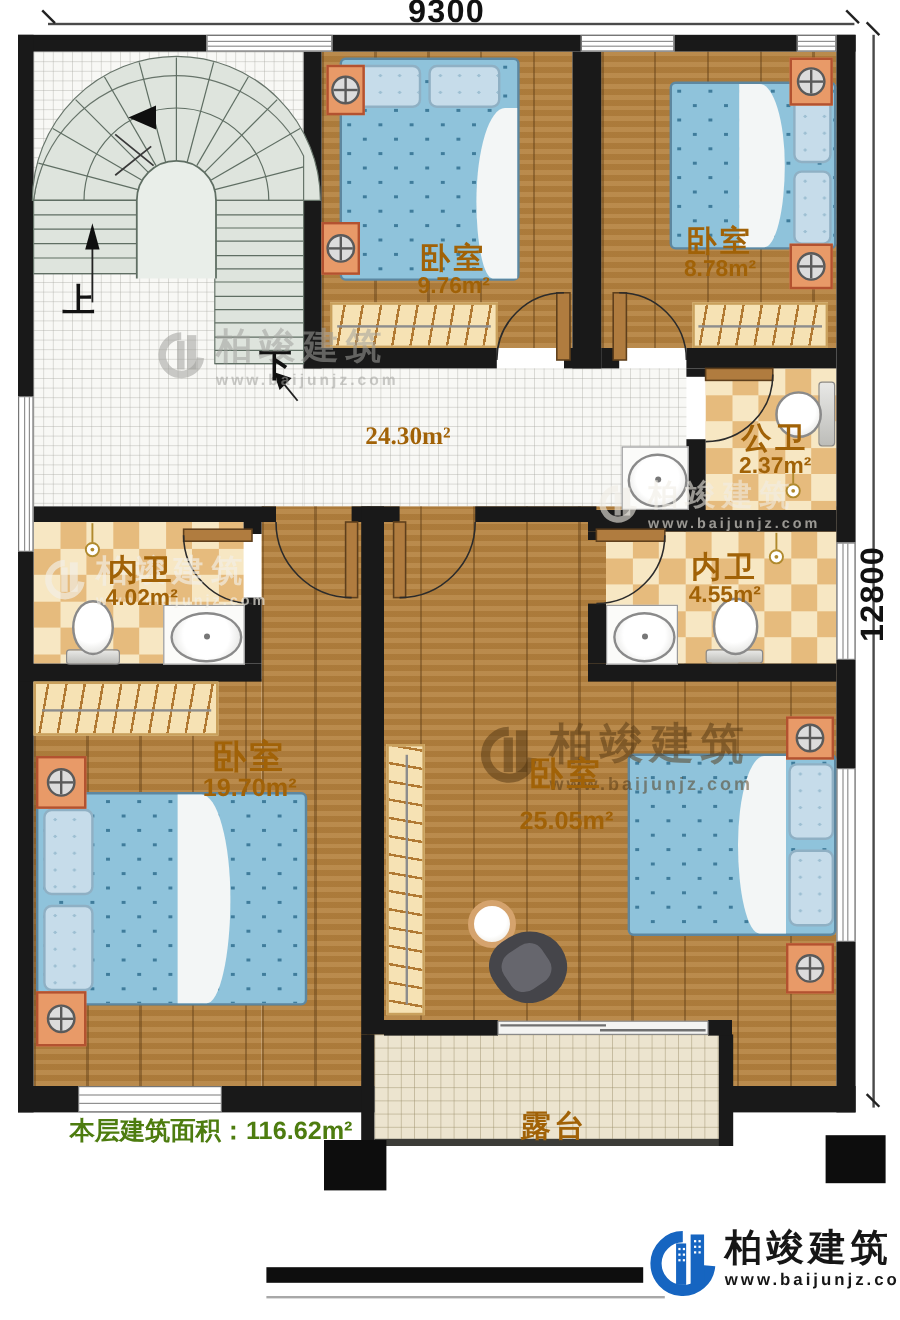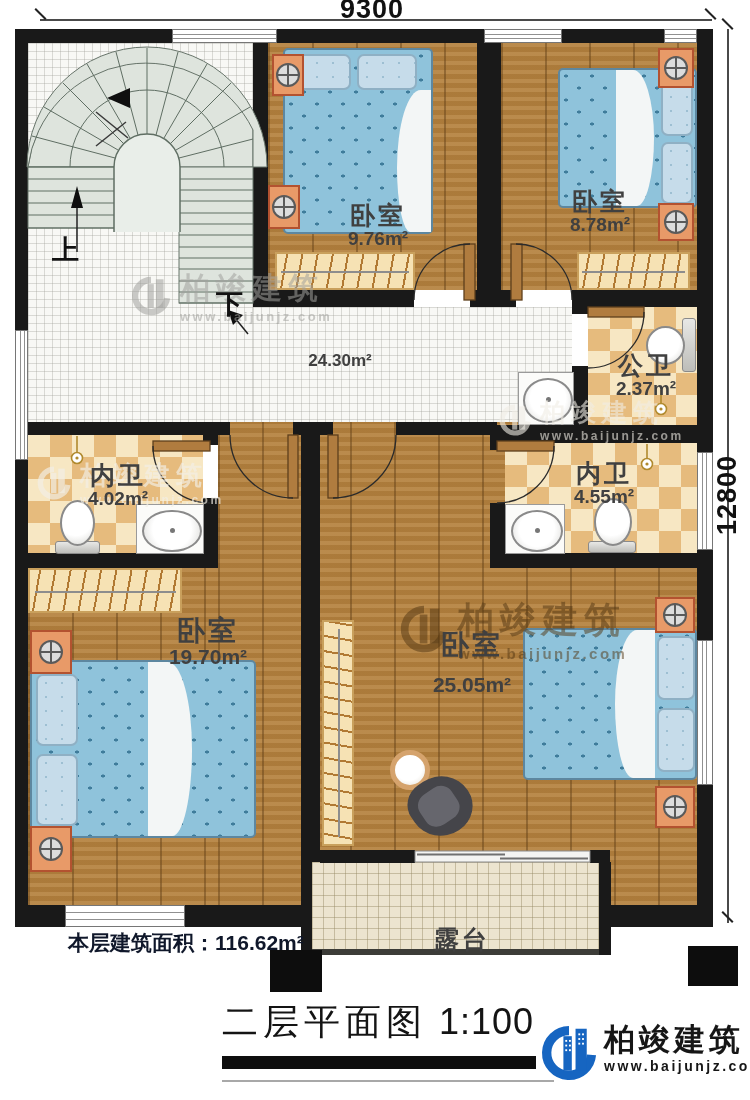--- a/index.html
+++ b/index.html
@@ -15,21 +15,21 @@
     background-image:repeating-linear-gradient(90deg,rgba(96,62,22,.45) 0 2px,transparent 2px 44px),
                      repeating-linear-gradient(0deg,rgba(255,255,255,.07) 0 4px,rgba(60,35,8,.08) 4px 9px);}
   .check{position:absolute;background:conic-gradient(#e6bb7d 90deg,#f7e7c3 90deg 180deg,#e6bb7d 180deg 270deg,#f7e7c3 270deg);background-size:44px 44px;}
   .terr{position:absolute;background-color:#ece4cf;
     background-image:linear-gradient(rgba(150,138,100,.45) 1px,transparent 1px),
                      linear-gradient(90deg,rgba(150,138,100,.45) 1px,transparent 1px);
     background-size:11px 11px;border-bottom:6px solid #3c3c38;}
   .win{position:absolute;background-color:#fff;border:1px solid #767676;box-sizing:border-box;background-repeat:no-repeat;}
   .winh{background-image:linear-gradient(#909090,#909090),linear-gradient(#909090,#909090);background-size:100% 1px,100% 1px;background-position:0 4px,0 8px;}
   .winv{background-image:linear-gradient(#909090,#909090),linear-gradient(#909090,#909090);background-size:1px 100%,1px 100%;background-position:4px 0,8px 0;}
-  .rlabel{position:absolute;text-align:center;color:#404040;font-weight:700;transform:translateX(-50%);line-height:1.08;white-space:nowrap;z-index:30;}
+  .rlabel{position:absolute;text-align:center;color:#a16207;font-weight:700;transform:translateX(-50%);line-height:1.08;white-space:nowrap;z-index:30;}
   .rlabel .nm{display:block;font-size:25px;letter-spacing:3px;}
   .rlabel .ar{display:block;font-size:19px;letter-spacing:0;}
   .biglabel .nm{font-size:28px;}
   .biglabel .ar{font-size:21px;}
   .ns{position:absolute;background:#e89a68;border:2px solid #b35230;box-sizing:border-box;z-index:12;}
   .knob{position:absolute;left:50%;top:50%;width:20px;height:20px;transform:translate(-50%,-50%);
     border:2px solid #5a5a5a;border-radius:50%;
     background:linear-gradient(#5a5a5a,#5a5a5a) center/100% 2px no-repeat,
                linear-gradient(#5a5a5a,#5a5a5a) center/2px 100% no-repeat,#dcdcdc;}
   .closet{position:absolute;background-color:#f6e2b4;border:2px solid #c9a05c;box-sizing:border-box;z-index:11;}
@@ -52,21 +52,21 @@
   .table{position:absolute;width:40px;height:40px;border-radius:50%;background:radial-gradient(circle at 45% 40%,#ffffff 55%,#e4e0d6 100%);border:5px solid #d5a36d;box-sizing:border-box;z-index:12;}
   .chair{position:absolute;width:62px;height:60px;background:#45454a;border-radius:38% 52% 46% 52%;transform:rotate(-34deg);z-index:13;}
   .chair .cushion{position:absolute;left:16%;top:18%;width:62%;height:60%;background:#66666d;border-radius:35%;}
   .wm{position:absolute;display:flex;align-items:center;gap:8px;z-index:25;pointer-events:none;}
   .wm .t1{font-weight:700;letter-spacing:6px;}
   .wm .t2{font-weight:700;letter-spacing:2.5px;font-size:13px;}
   .dimline{position:absolute;background:#4a4a4a;}
   .tick{position:absolute;width:15px;height:2px;background:#222;transform:rotate(45deg);}
   .dimtext{position:absolute;font-weight:700;font-size:27px;color:#111;letter-spacing:1px;}
   .lbl-stair{position:absolute;font-weight:700;font-size:27px;color:#111;z-index:30;}
-  #footer-text{position:absolute;left:68px;top:928px;color:#0f172a;font-size:21px;font-weight:600;line-height:1.45;z-index:40;text-align:center;}
+  #footer-text{position:absolute;left:58px;top:928px;color:#4d7c0f;font-size:21px;font-weight:600;line-height:1.45;z-index:40;text-align:center;}
   #titleblock{position:absolute;left:222px;top:998px;color:#141414;z-index:40;}
   #titleblock .t{font-size:36px;letter-spacing:5px;font-weight:500;}
   #titleblock .s{font-size:36px;font-weight:500;margin-left:12px;letter-spacing:1px;}
   #title-bar{position:absolute;left:222px;top:1056px;width:314px;height:13px;background:#0e0e0e;z-index:40;}
   #title-thin{position:absolute;left:222px;top:1080px;width:332px;height:2px;background:#a8a8a8;z-index:40;}
   #brand{position:absolute;left:541px;top:1022px;display:flex;align-items:flex-start;gap:7px;z-index:40;}
   #brand .bn{font-size:31px;font-weight:800;color:#161616;letter-spacing:4px;line-height:1.15;}
   #brand .bu{font-size:14px;font-weight:700;color:#161616;letter-spacing:2.5px;}
   svg.overlay{position:absolute;left:0;top:0;z-index:20;pointer-events:none;}
 </style>
@@ -300,21 +300,21 @@
   </div>
   <div class="rlabel" style="left:600px;top:188px;">
     <span class="nm">卧室</span>
     <span class="ar">8.78m²</span>
   </div>
   <div class="rlabel" style="left:646px;top:352px;">
     <span class="nm">公卫</span>
     <span class="ar">2.37m²</span>
   </div>
   <div class="rlabel" style="left:340px;top:352px;">
-    <span class="ar" style="font-size:17px;">24.30m²</span>
+    <span class="ar" style="font-size:21px;font-family:Liberation Serif, serif;">24.30m²</span>
   </div>
   <div class="rlabel" style="left:118px;top:462px;">
     <span class="nm">内卫</span>
     <span class="ar">4.02m²</span>
   </div>
   <div class="rlabel" style="left:604px;top:460px;">
     <span class="nm">内卫</span>
     <span class="ar">4.55m²</span>
   </div>
   <div class="rlabel biglabel" style="left:208px;top:616px;">
@@ -371,23 +371,20 @@
         <rect x="37" y="9" width="11" height="41" fill="currentColor"></rect>
       </svg>
     <div>
         <div class="t1" style="font-size:36px;">柏竣建筑</div>
          <div class="t2" style="font-size:15px;">www.baijunjz.com</div>
       </div>
   </div>
 
   <div id="footer-text">
     <div>本层建筑面积：116.62m²</div>
-  </div>
-  <div id="titleblock">
-    <span class="t">二层平面图</span><span class="s">1:100</span>
   </div>
   <div id="title-bar"></div>
   <div id="title-thin"></div>
   <div id="brand">
     <svg width="56" height="62" viewBox="0 0 60 66">
       <path d="M30 9 A 24 24 0 1 0 54 35" fill="none" stroke="#1665c1" stroke-width="10"></path>
       <rect x="24" y="15" width="9" height="37" fill="#1665c1"></rect>
       <rect x="37" y="7" width="12" height="45" fill="#1665c1"></rect>
       <g fill="#ffffff">
         <rect x="26" y="19" width="2" height="2"></rect>

